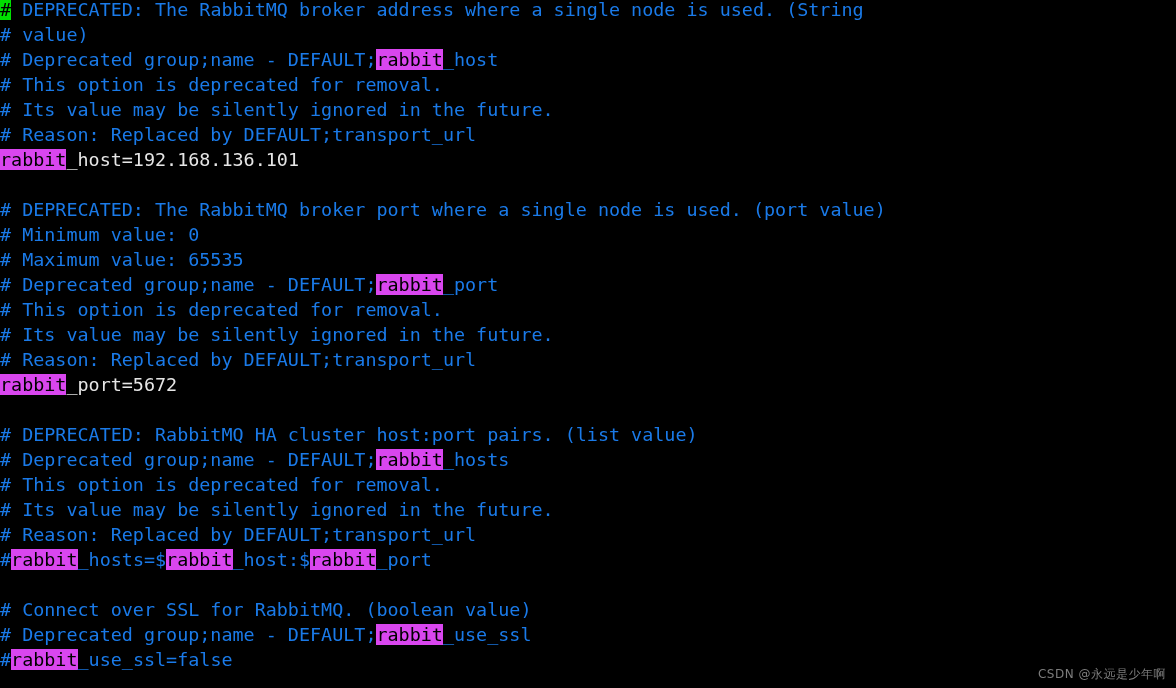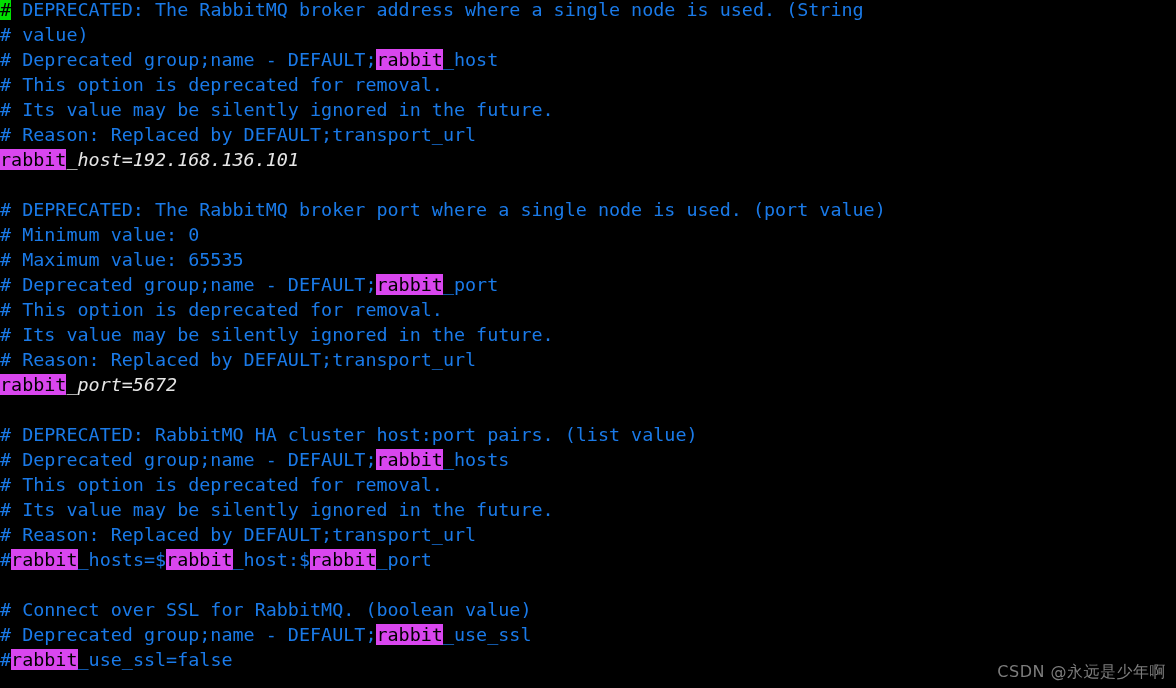--- a/index.html
+++ b/index.html
@@ -47,25 +47,25 @@
   .val  { color: #e6e6e6; }          
   .hl   { background: #c8a400; color: #000000; }  
   .cur  { background: #00e000; color: #000000; }  
 
   #watermark {
     position: absolute;
     right: 10px;
     bottom: 5px;
     color: #7d7d7d;
     font-family: "DejaVu Sans", "Liberation Sans", sans-serif;
-    font-size: 16px;
+    font-size: 12px;
     letter-spacing: 0.5px;
     white-space: pre;
     user-select: none;
   }
 </style>
-<style>#terminal{background:#000000;}.cmt{color:#1a7ae8;}.val{color:#e6e6e6;font-style:italic;}.hl{background:#d946ef;color:#000000;}.cur{background:#00e000;color:#000;}.row{line-height:25px;height:25px;}</style></head>
+<style>#terminal{background:#000000;}.cmt{color:#1a7ae8;}.val{color:#e6e6e6;}.hl{background:#d946ef;color:#000000;}.cur{background:#00e000;color:#000;}.row{line-height:25px;height:25px;}</style></head>
 <body>
 
 <div id="terminal">
   <div id="screen"><div class="row"><span class="cur">#</span><span class="cmt"> DEPRECATED: The RabbitMQ broker address where a single node is used. (String</span></div><div class="row"><span class="cmt"># value)</span></div><div class="row"><span class="cmt"># Deprecated group;name - DEFAULT;</span><span class="hl">rabbit</span><span class="cmt">_host</span></div><div class="row"><span class="cmt"># This option is deprecated for removal.</span></div><div class="row"><span class="cmt"># Its value may be silently ignored in the future.</span></div><div class="row"><span class="cmt"># Reason: Replaced by DEFAULT;transport_url</span></div><div class="row"><span class="hl">rabbit</span><span class="val">_host=192.168.136.101</span></div><div class="row">&nbsp;</div><div class="row"><span class="cmt"># DEPRECATED: The RabbitMQ broker port where a single node is used. (port value)</span></div><div class="row"><span class="cmt"># Minimum value: 0</span></div><div class="row"><span class="cmt"># Maximum value: 65535</span></div><div class="row"><span class="cmt"># Deprecated group;name - DEFAULT;</span><span class="hl">rabbit</span><span class="cmt">_port</span></div><div class="row"><span class="cmt"># This option is deprecated for removal.</span></div><div class="row"><span class="cmt"># Its value may be silently ignored in the future.</span></div><div class="row"><span class="cmt"># Reason: Replaced by DEFAULT;transport_url</span></div><div class="row"><span class="hl">rabbit</span><span class="val">_port=5672</span></div><div class="row">&nbsp;</div><div class="row"><span class="cmt"># DEPRECATED: RabbitMQ HA cluster host:port pairs. (list value)</span></div><div class="row"><span class="cmt"># Deprecated group;name - DEFAULT;</span><span class="hl">rabbit</span><span class="cmt">_hosts</span></div><div class="row"><span class="cmt"># This option is deprecated for removal.</span></div><div class="row"><span class="cmt"># Its value may be silently ignored in the future.</span></div><div class="row"><span class="cmt"># Reason: Replaced by DEFAULT;transport_url</span></div><div class="row"><span class="cmt">#</span><span class="hl">rabbit</span><span class="cmt">_hosts=$</span><span class="hl">rabbit</span><span class="cmt">_host:$</span><span class="hl">rabbit</span><span class="cmt">_port</span></div><div class="row">&nbsp;</div><div class="row"><span class="cmt"># Connect over SSL for RabbitMQ. (boolean value)</span></div><div class="row"><span class="cmt"># Deprecated group;name - DEFAULT;</span><span class="hl">rabbit</span><span class="cmt">_use_ssl</span></div><div class="row"><span class="cmt">#</span><span class="hl">rabbit</span><span class="cmt">_use_ssl=false</span></div></div>
   <div id="watermark">CSDN @永远是少年啊</div>
 </div>
 
 </body></html>

